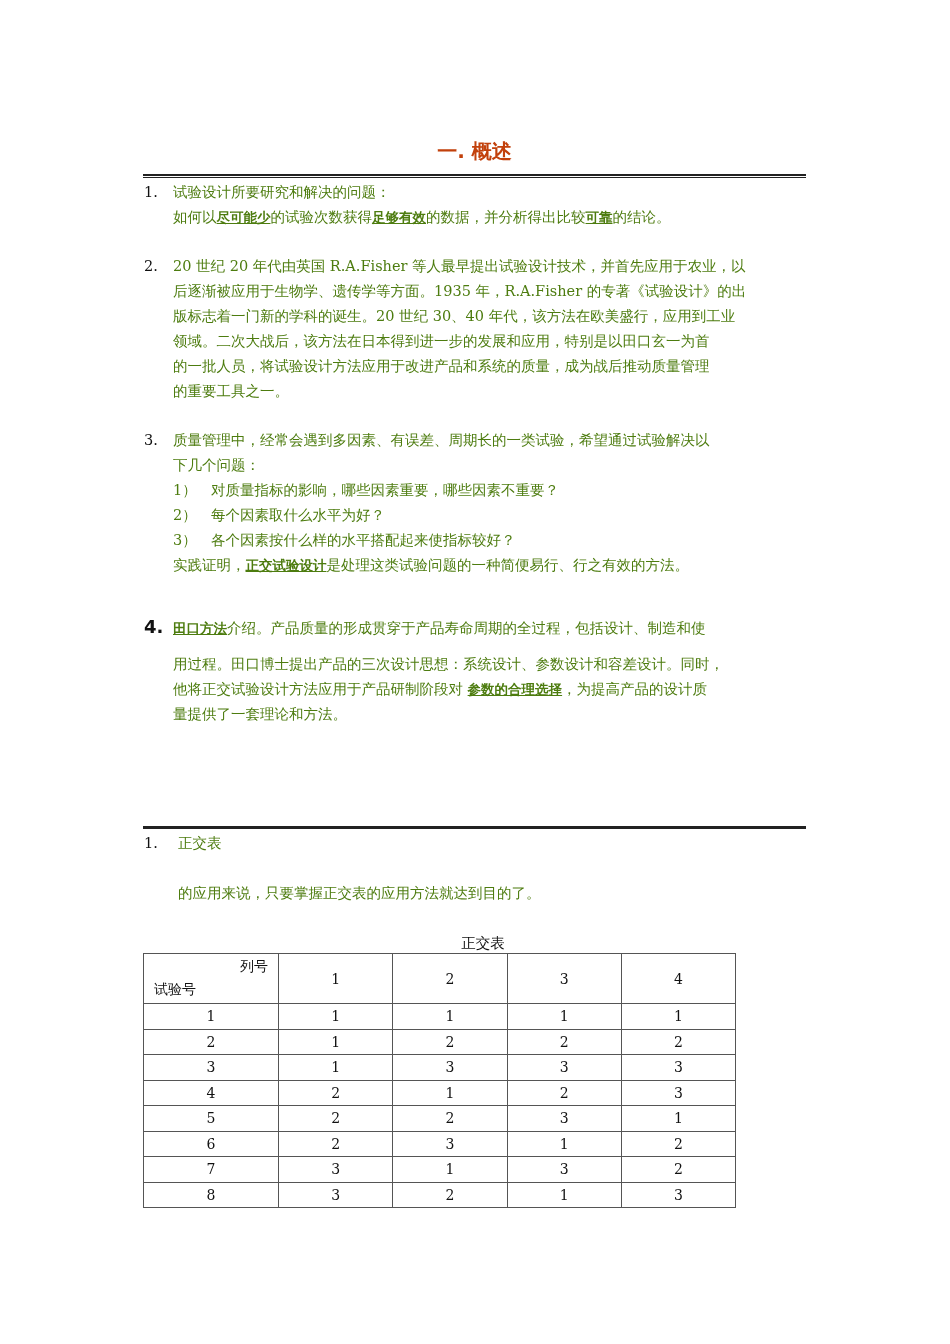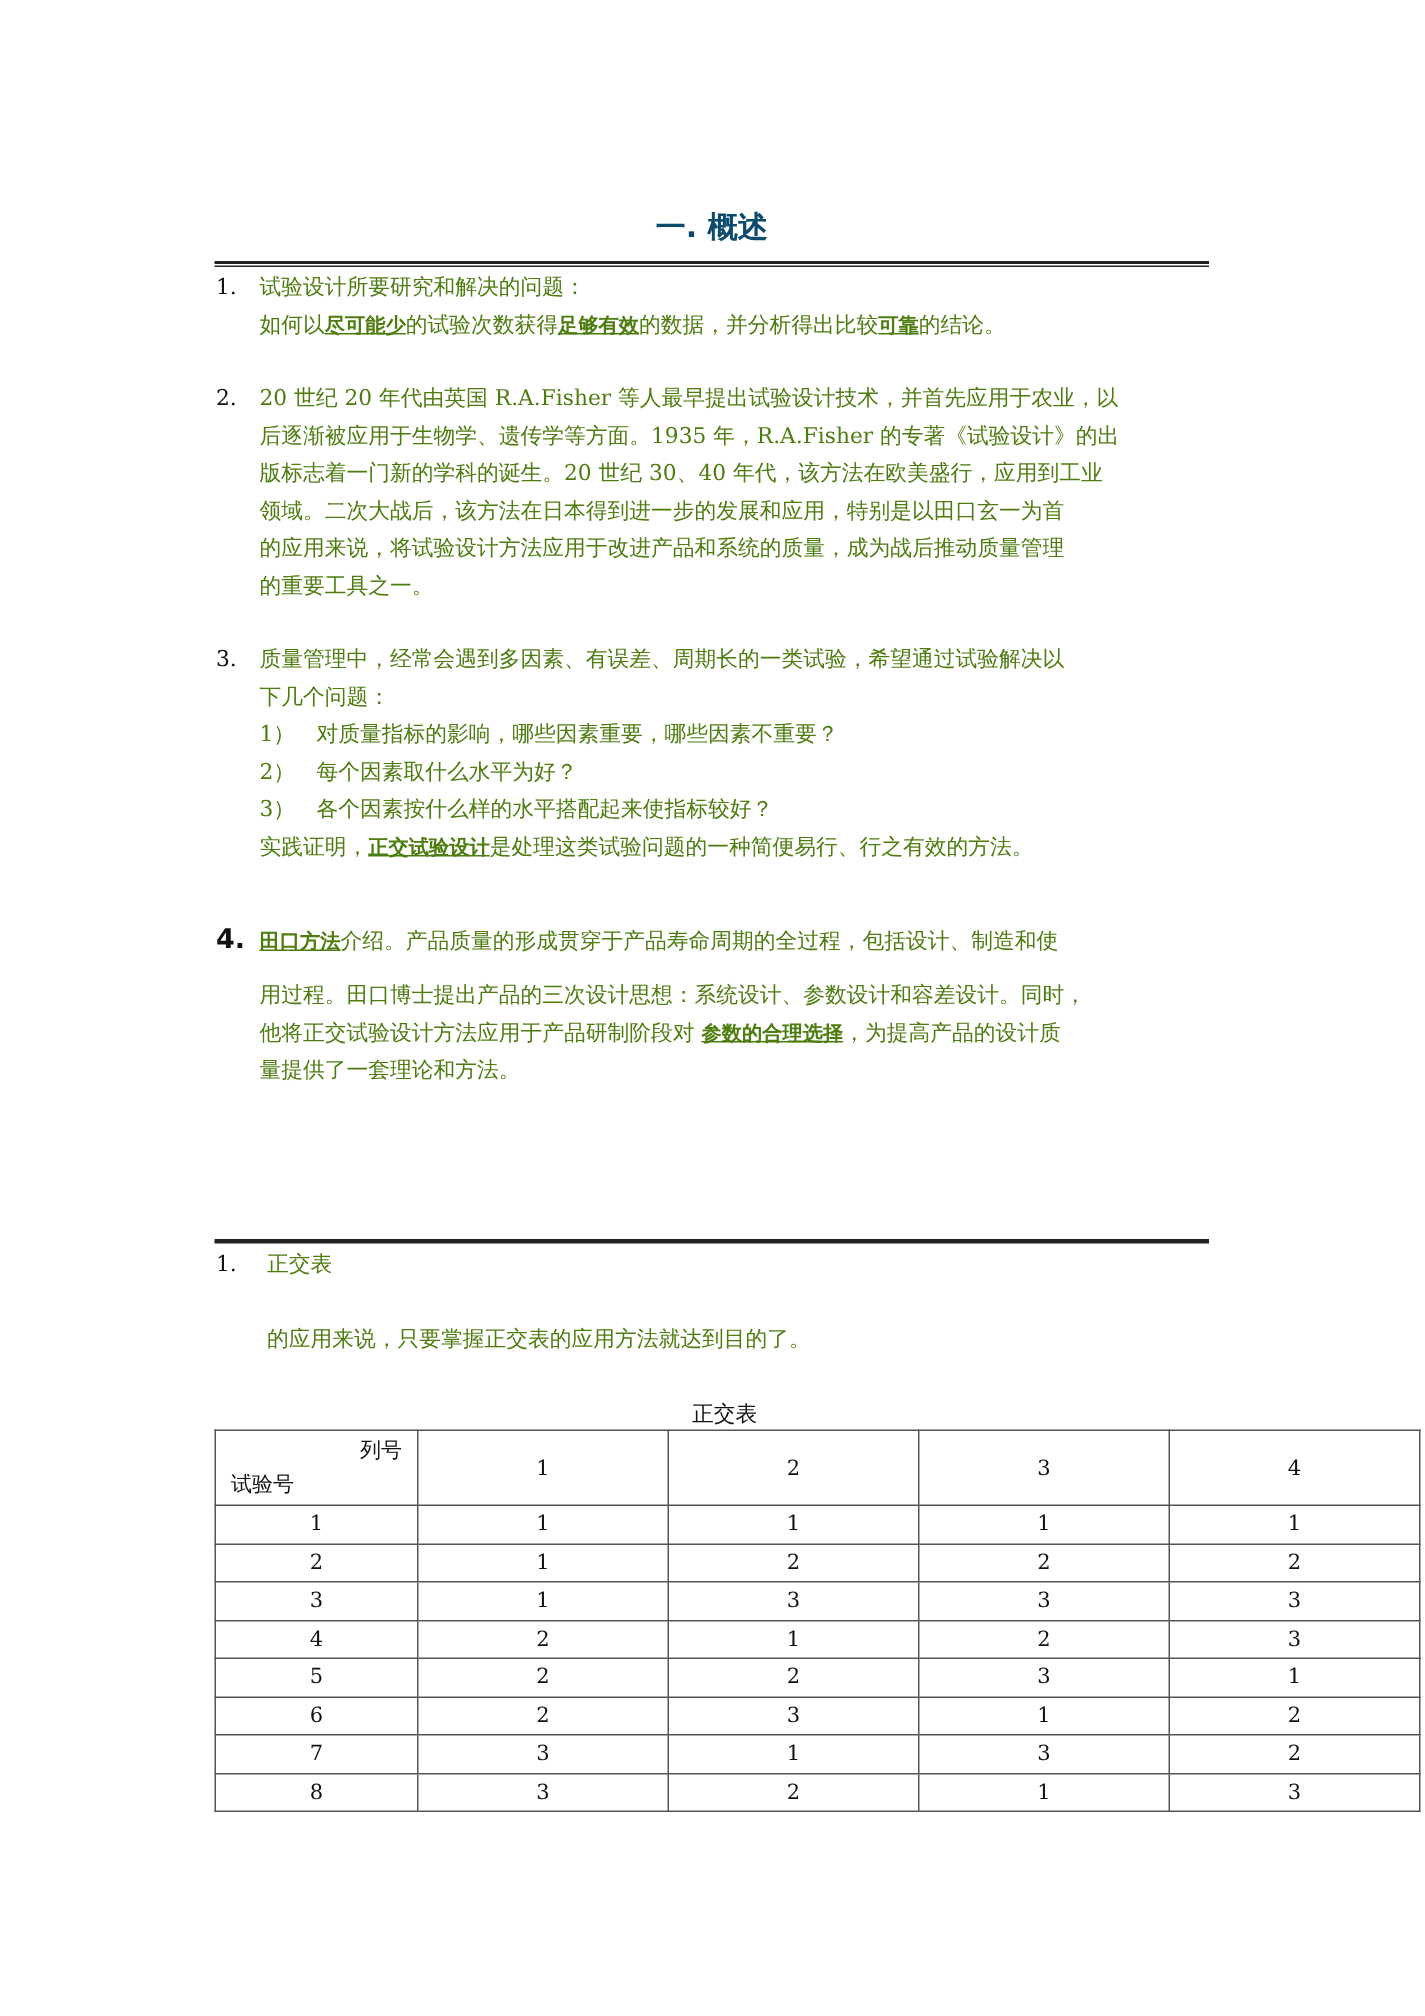--- a/index.html
+++ b/index.html
@@ -6,21 +6,21 @@
     body {
       width: 950px; height: 1344px; position: relative; overflow: hidden;
       font-family: "DejaVu Serif", "Liberation Serif", serif;
       color: #111;
       font-size: 14px;
     }
     .page { position: absolute; left: 0; top: 0; width: 950px; height: 1344px; }
     .h1 {
       position: absolute; left: 143px; width: 663px; text-align: center;
       font-family: "DejaVu Sans", "Liberation Sans", sans-serif;
-      font-weight: bold; font-size: 20px; color: #0c4a6e;
+      font-weight: bold; font-size: 20px; color: #c2410c;
     }
     .rule-double {
       position: absolute; left: 143px; width: 663px; height: 4px;
       border-top: 2px solid #222; border-bottom: 1px solid #222; box-sizing: border-box;
     }
     .rule-thick {
       position: absolute; left: 143px; width: 663px; height: 3px; background: #222;
     }
     .line {
       position: absolute; font-size: 14.5px; line-height: 20px; white-space: nowrap; color: #4d7c0f;
@@ -29,21 +29,21 @@
     .num-big {
       position: absolute; left: 144px; font-family: "DejaVu Sans", "Liberation Sans", sans-serif;
       font-weight: bold; font-size: 18px; line-height: 24px;
     }
     .em { font-weight: bold; text-decoration: underline; font-family: "DejaVu Sans", "Liberation Sans", sans-serif; font-size: 13.5px; margin-top: 36px; }
     .caption {
       position: absolute; left: 143px; width: 680px; text-align: center; top: 933px;
       font-size: 14.5px; line-height: 20px;
     }
     table.ortho {
-      position: absolute; left: 143px; top: 953px; width: 804px;
+      position: absolute; left: 143px; top: 953px; width: 593px;
       border-collapse: collapse; font-size: 14px;
     }
     table.ortho td {
       border: 1px solid #555; text-align: center; height: 24.5px; padding: 0;
       font-family: "DejaVu Serif", "Liberation Serif", serif;
     }
     table.ortho tr.head td { height: 49px; }
     .diag-cell { position: relative; width: 134px; }
     .diag-top { position: absolute; right: 10px; top: 4px; }
     .diag-bottom { position: absolute; left: 10px; bottom: 4px; }
@@ -62,21 +62,21 @@
   </div>
   <div class="line" style="left:173px; top:207px;">
     <span>如何以</span><span class="em">尽可能少</span><span>的试验次数获得</span><span class="em">足够有效</span><span>的数据，并分析得出比较</span><span class="em">可靠</span><span>的结论。</span>
   </div>
 
   <div class="num" style="top:256px;">2.</div>
   <div class="line" style="left:173px; top:256px;">20 世纪 20 年代由英国 R.A.Fisher 等人最早提出试验设计技术，并首先应用于农业，以</div>
   <div class="line" style="left:173px; top:281px;">后逐渐被应用于生物学、遗传学等方面。1935 年，R.A.Fisher 的专著《试验设计》的出</div>
   <div class="line" style="left:173px; top:306px;">版标志着一门新的学科的诞生。20 世纪 30、40 年代，该方法在欧美盛行，应用到工业</div>
   <div class="line" style="left:173px; top:331px;">领域。二次大战后，该方法在日本得到进一步的发展和应用，特别是以田口玄一为首</div>
-  <div class="line" style="left:173px; top:356px;">的应用来说，将试验设计方法应用于改进产品和系统的质量，成为战后推动质量管理</div>
+  <div class="line" style="left:173px; top:356px;">的一批人员，将试验设计方法应用于改进产品和系统的质量，成为战后推动质量管理</div>
   <div class="line" style="left:173px; top:381px;">的重要工具之一。</div>
 
   <div class="num" style="top:430px;">3.</div>
   <div class="line" style="left:173px; top:430px;">质量管理中，经常会遇到多因素、有误差、周期长的一类试验，希望通过试验解决以</div>
   <div class="line" style="left:173px; top:455px;">下几个问题：</div>
   <div class="line" style="left:173px; top:480px;">1）</div>
   <div class="line" style="left:211px; top:480px;">对质量指标的影响，哪些因素重要，哪些因素不重要？</div>
   <div class="line" style="left:173px; top:505px;">2）</div>
   <div class="line" style="left:211px; top:505px;">每个因素取什么水平为好？</div>
   <div class="line" style="left:173px; top:530px;">3）</div>

